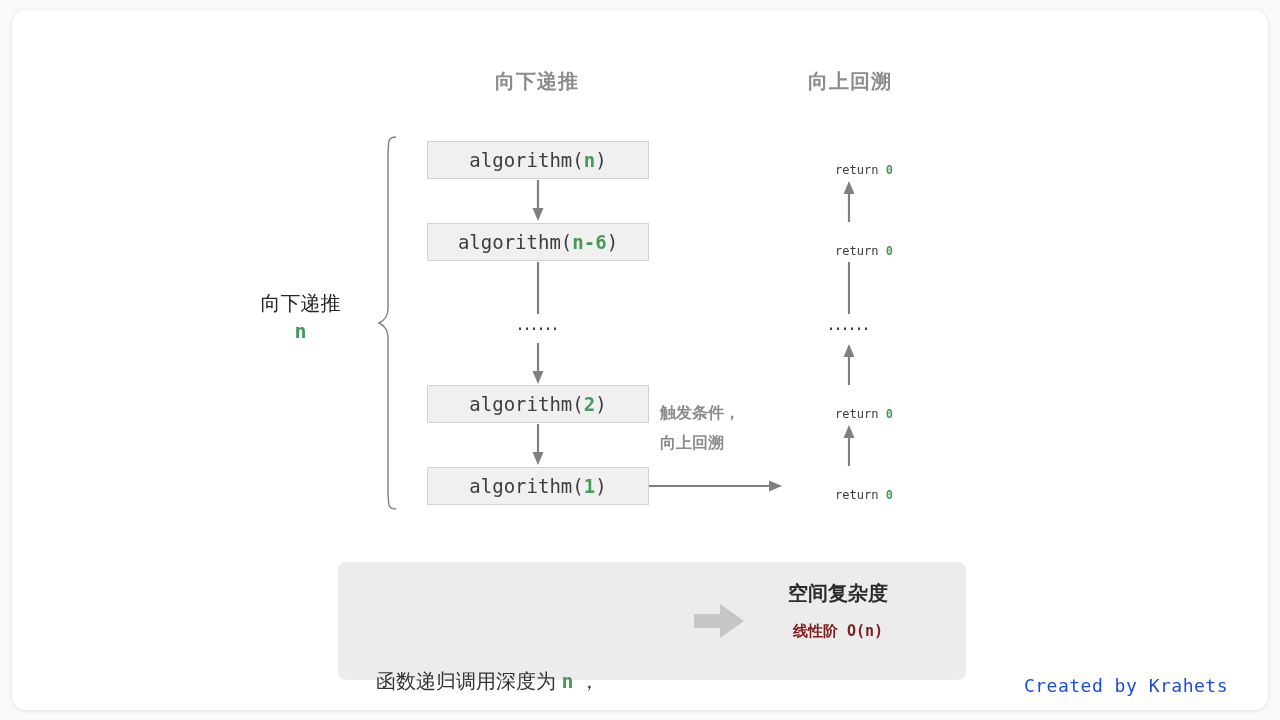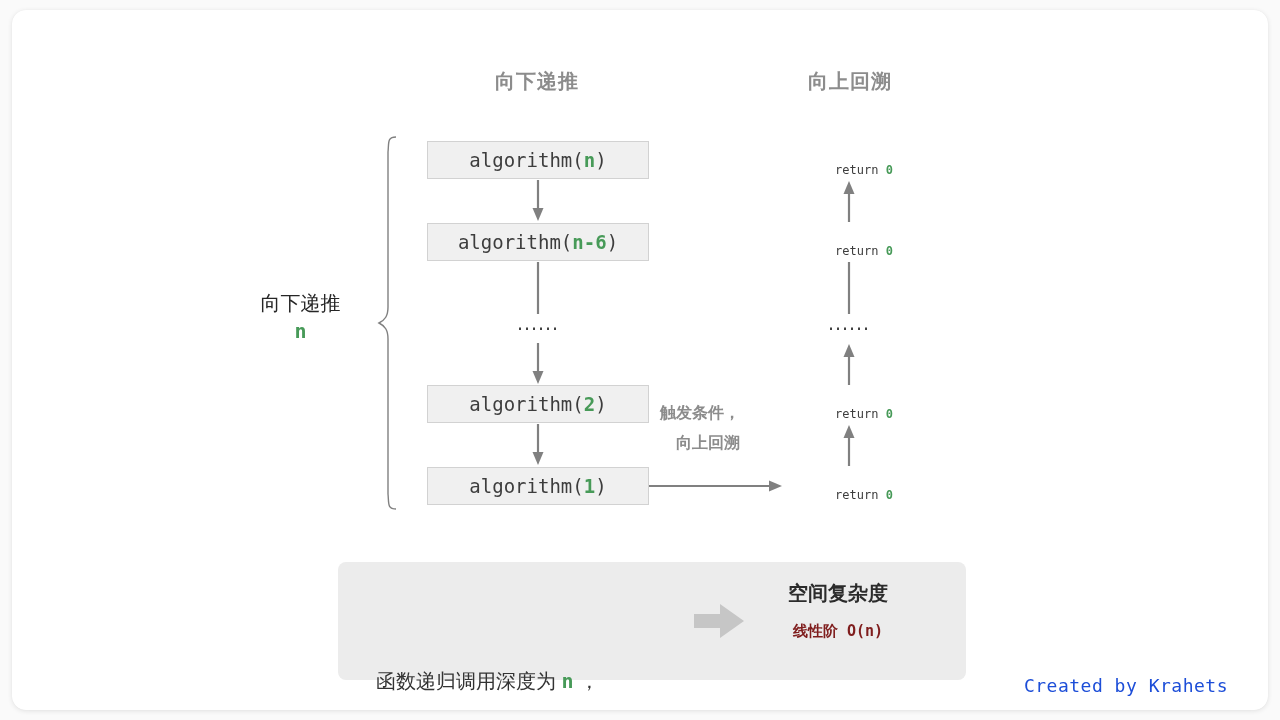--- a/index.html
+++ b/index.html
@@ -108,21 +108,20 @@
   }
 
   
   .trigger-note {
     position: absolute;
     font-size: 16px;
     font-weight: bold;
     color: #8c8c8c;
     line-height: 30px;
     white-space: nowrap;
-    text-align: right;
   }
 
   
   #summary-panel {
     position: absolute;
     left: 326px;
     top: 552px;
     width: 628px;
     height: 118px;
     background: #ececec;

